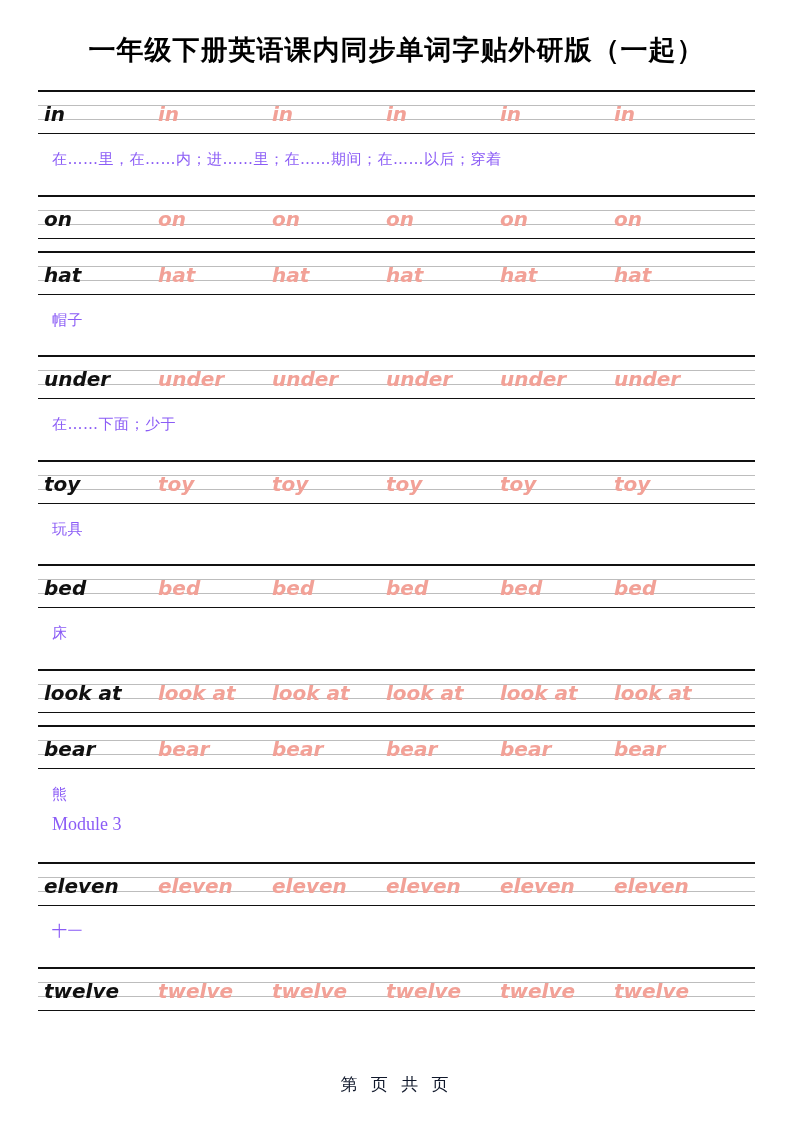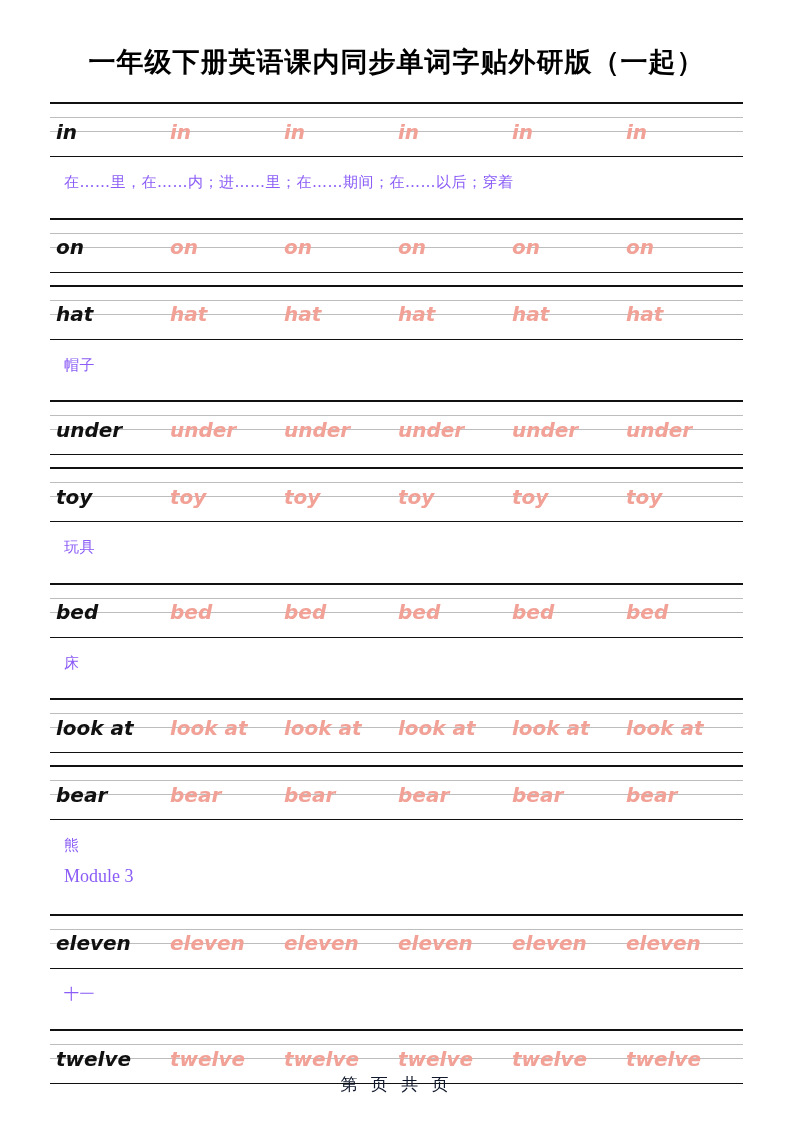--- a/index.html
+++ b/index.html
@@ -12,40 +12,40 @@
     height: 1122px;
     font-family: "Liberation Serif", serif;
     color: #111;
     position: relative;
     overflow: hidden;
   }
   .page {
     width: 793px;
     height: 1122px;
     box-sizing: border-box;
-    padding: 12px;
+    padding: 0;
     position: relative;
   }
   .title {
     text-align: center;
     font-family: "DejaVu Sans", sans-serif;
     font-size: 27px;
     font-weight: 700;
     letter-spacing: 1px;
     color: #000;
     padding-top: 32px;
     padding-bottom: 10px;
   }
   .sheet {
     margin: 8px 38px 0 38px;
   }
   
   .word-row {
     position: relative;
-    height: 55px;
+    height: 44px;
     margin-top: 12px;
     background:
       linear-gradient(to bottom,
         transparent 0px, transparent 0px,
         #111 0px, #111 1.4px,
         transparent 1.4px);
     border-top: 1.6px solid #111;
     border-bottom: 1.6px solid #111;
     box-sizing: border-box;
   }
@@ -170,20 +170,23 @@
       <div class="midline m2"></div>
       <div class="word-cells">
         <span class="cell first">under</span>
         <span class="cell trace">under</span>
         <span class="cell trace">under</span>
         <span class="cell trace">under</span>
         <span class="cell trace">under</span>
         <span class="cell trace">under</span>
       </div>
     </div>
+    <div class="meaning">
+      <span class="meaning-inner">在……下面；少于</span>
+    </div>
 
     <div class="word-row">
       <div class="midline m1"></div>
       <div class="midline m2"></div>
       <div class="word-cells">
         <span class="cell first">toy</span>
         <span class="cell trace">toy</span>
         <span class="cell trace">toy</span>
         <span class="cell trace">toy</span>
         <span class="cell trace">toy</span>

